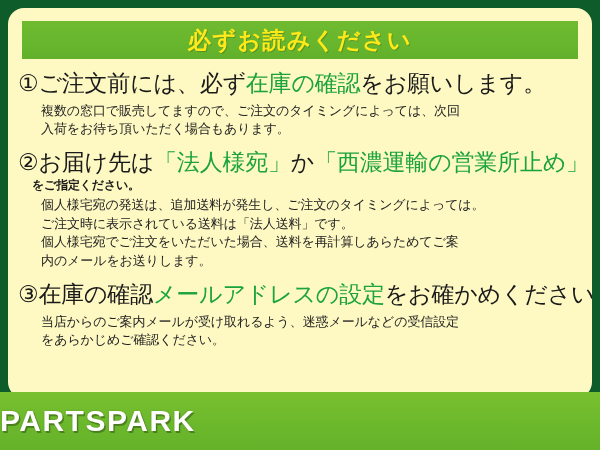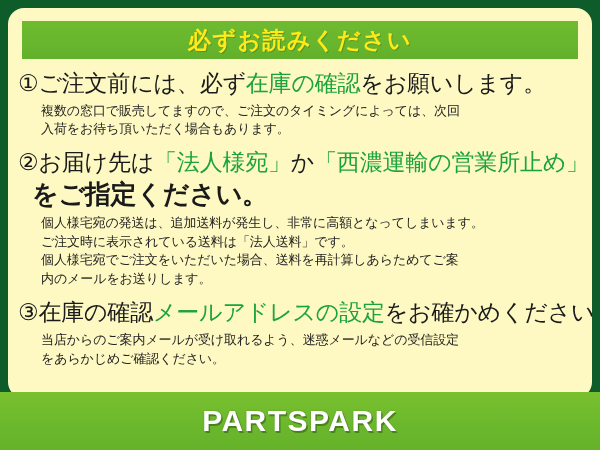--- a/index.html
+++ b/index.html
@@ -23,21 +23,20 @@
   
   .footer-band {
     position: absolute;
     left: 0;
     right: 0;
     bottom: 0;
     height: 58px;
     background: linear-gradient(180deg, #79c02f 0%, #6cb82c 55%, #65b22a 100%);
     display: flex;
     align-items: center;
-    justify-content: center;
   }
   .brand {
     font-family: "Liberation Sans", "DejaVu Sans", sans-serif;
     font-weight: bold;
     font-size: 30px;
     letter-spacing: 1.5px;
     color: #ffffff;
     text-shadow: 1.5px 1.5px 0 rgba(0,0,0,0.28), 0 0 2px rgba(0,0,0,0.18);
   }
   
@@ -77,21 +76,21 @@
   .item-head {
     font-weight: normal;
     font-size: 23px;
     color: #1a1a1a;
     line-height: 1.30;
     letter-spacing: -0.2px;
     white-space: nowrap;
   }
   .item-head-2 {
     font-weight: bold;
-    font-size: 26px;
+    font-size: 12px;
     color: #1a1a1a;
     line-height: 1.30;
     letter-spacing: -0.2px;
     padding-left: 14px;
     white-space: nowrap;
   }
   .hl {
     color: #1ba33c;
   }
   .item-sub {
@@ -128,21 +127,21 @@
         <div class="item-sub">
           <div>複数の窓口で販売してますので、ご注文のタイミングによっては、次回</div>
           <div>入荷をお待ち頂いただく場合もあります。</div>
         </div>
       </div>
 
       <div class="item" id="item2">
         <div class="item-head"><span>②</span><span>お届け先は</span><span class="hl">「法人様宛」</span><span>か</span><span class="hl">「西濃運輸の営業所止め」</span></div>
         <div class="item-head-2">をご指定ください。</div>
         <div class="item-sub">
-          <div>個人様宅宛の発送は、追加送料が発生し、非常に高額となってしまいます。</div>
+          <div>個人様宅宛の発送は、追加送料が発生し、ご注文のタイミングによっては。</div>
           <div>ご注文時に表示されている送料は「法人送料」です。</div>
           <div>個人様宅宛でご注文をいただいた場合、送料を再計算しあらためてご案</div>
           <div>内のメールをお送りします。</div>
         </div>
       </div>
 
       <div class="item" id="item3">
         <div class="item-head"><span>③</span><span>在庫の確認</span><span class="hl">メールアドレスの設定</span><span>をお確かめください。</span></div>
         <div class="item-sub">
           <div>当店からのご案内メールが受け取れるよう、迷惑メールなどの受信設定</div>

